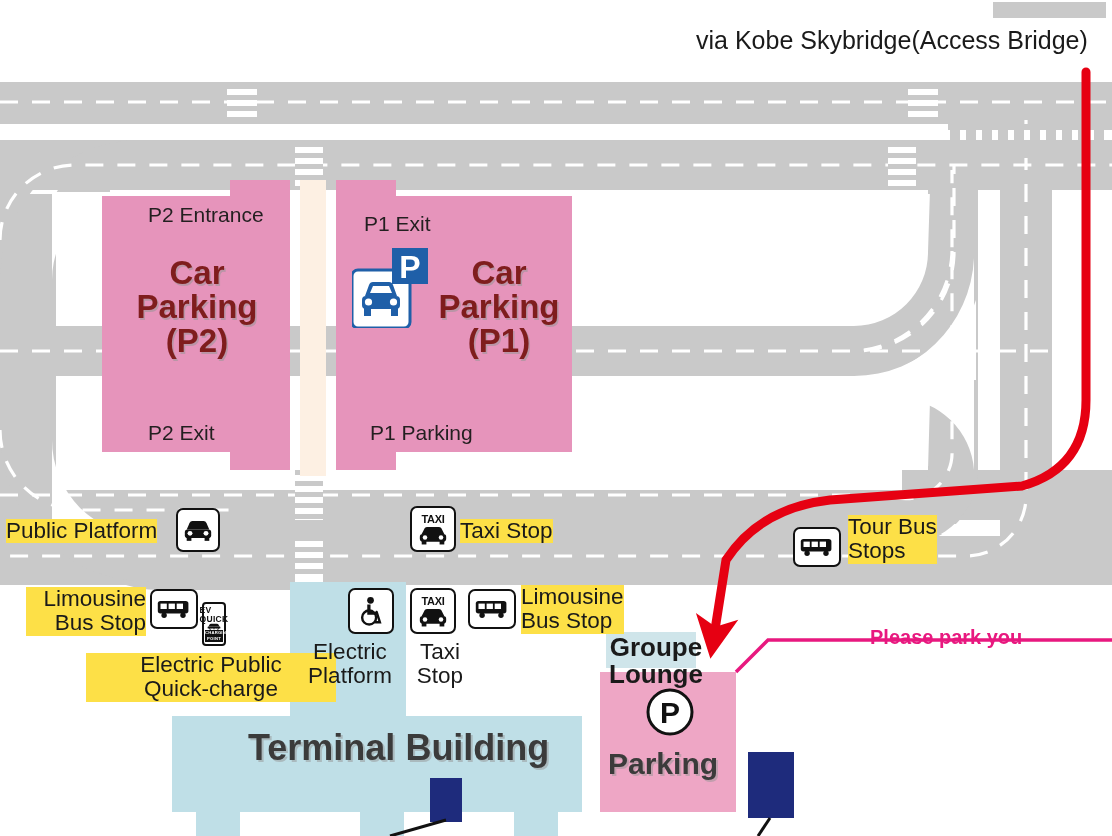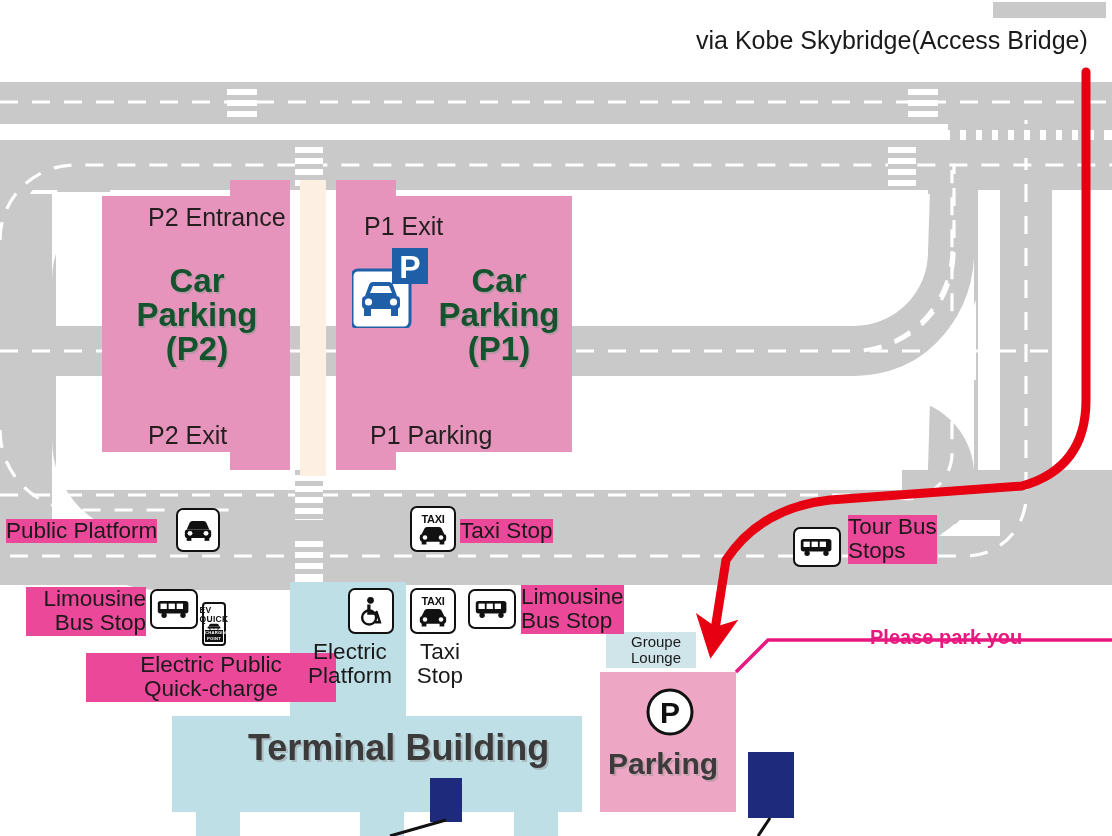--- a/index.html
+++ b/index.html
@@ -2,39 +2,39 @@
 <html><head>
 <meta charset="utf-8">
 <title>Kobe Airport Access Map</title>
 <style>
   html,body{margin:0;padding:0;background:#ffffff;}
   body{font-family:"Liberation Sans","DejaVu Sans",sans-serif;}
   #stage{position:relative;width:1112px;height:836px;overflow:hidden;background:#fff;}
   #mapsvg{position:absolute;left:0;top:0;width:1112px;height:836px;}
 
   .lbl{position:absolute;white-space:nowrap;color:#1a1a1a;}
-  .lbl.bg{background:#ec4899;}
+  .lbl.bg{background:#fde047;}
 
   
   .heading{font-size:25px;letter-spacing:0px;color:#1a1a1a;}
 
   
-  .pk-sub{font-size:25px;color:#231f20;}
-  .pk-title{font-size:33px;font-weight:bold;color:#14532d;text-align:center;line-height:1.03;
-            text-shadow:1.5px 1.5px 0 rgba(150,150,150,.55);margin-top:8px;}
+  .pk-sub{font-size:21px;color:#231f20;}
+  .pk-title{font-size:33px;font-weight:bold;color:#7f1d1d;text-align:center;line-height:1.03;
+            text-shadow:1.5px 1.5px 0 rgba(150,150,150,.55);}
 
   .stopname{font-size:22.5px;color:#1a1a1a;line-height:1.08;}
   .stopname.r{text-align:right;}
   .stopname.c{text-align:center;}
 
   .terminal-title{font-size:36px;font-weight:bold;color:#3b3b3b;
             text-shadow:2px 2px 0 rgba(150,150,150,.5);margin-left:36px;}
   .parking-title{font-size:30px;font-weight:bold;color:#3b3b3b;
             text-shadow:2px 2px 0 rgba(150,150,150,.5);}
-  .groupe{font-size:15px;color:#1a1a1a;line-height:1.05;text-align:center;}
+  .groupe{font-size:26px;color:#1a1a1a;line-height:1.05;text-align:center;font-weight:bold;}
   .note{font-size:20px;font-weight:bold;color:#e8187f;white-space:nowrap;}
 
   
   .ico{position:absolute;background:#fff;border:2.5px solid #111;border-radius:7px;
        box-sizing:border-box;display:flex;align-items:center;justify-content:center;}
   .ico svg{display:block;}
   .ico.ev{border-width:2px;border-radius:4px;flex-direction:column;justify-content:space-between;padding:2px 1px;}
   .ev-top{font-size:8.5px;font-weight:bold;letter-spacing:.3px;color:#111;line-height:1;}
   .ev-bot{font-size:4.2px;font-weight:bold;letter-spacing:.2px;color:#fff;background:#111;
           width:100%;text-align:center;line-height:1.45;}

